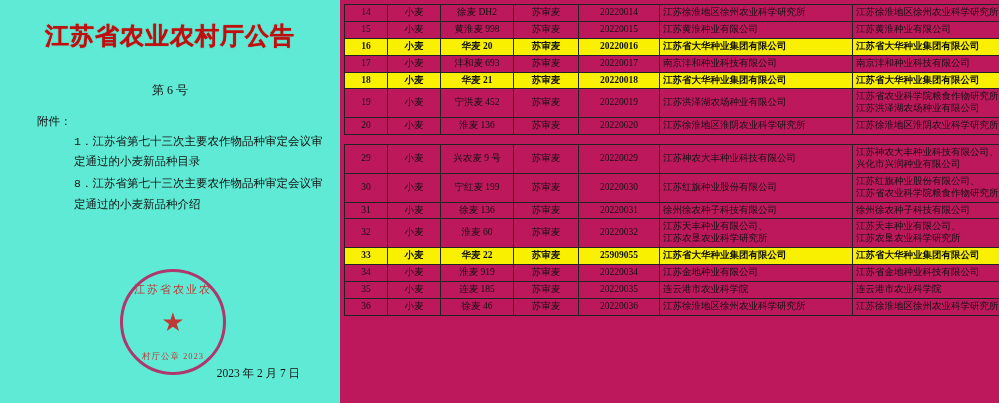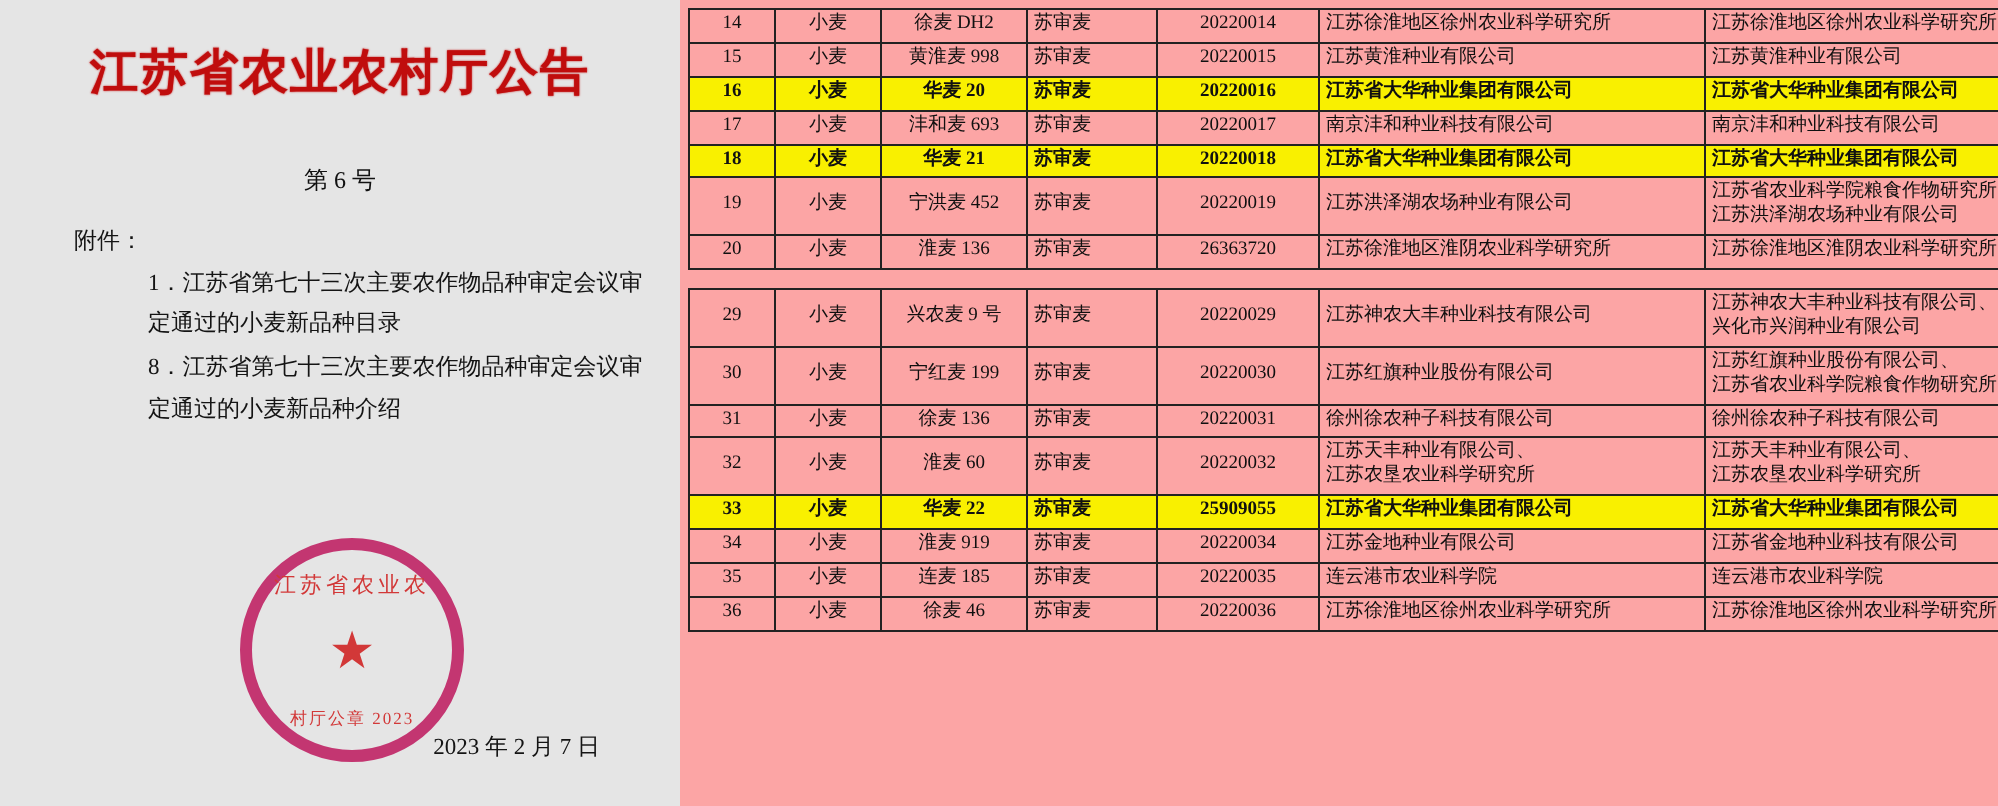--- a/index.html
+++ b/index.html
@@ -17,21 +17,21 @@
     position: relative;
     width: 999px;
     height: 403px;
     display: flex;
   }
   
   .left-panel {
     position: relative;
     width: 340px;
     height: 403px;
-    background: #e5e5e5;
+    background: #5eead4;
     padding: 6px 14px 0 14px;
     box-sizing: border-box;
   }
   .doc-title {
     color: #c00d0d;
     font-family: "Liberation Serif", serif;
     font-weight: bold;
     font-size: 24px;
     letter-spacing: 1px;
     text-align: center;
@@ -71,36 +71,37 @@
     line-height: 1.8;
     color: #141414;
     margin: 0;
     padding-left: 46px;
   }
   .attach-item {
     margin-bottom: 1px;
   }
   .attach-sub {
     padding-left: 14px;
+    font-family: Liberation Mono, monospace;
   }
   
   .seal-area {
     position: absolute;
     right: 40px;
     bottom: 18px;
     width: 190px;
     height: 118px;
   }
   .seal {
     position: absolute;
     left: 10px;
     top: 2px;
     width: 100px;
     height: 100px;
-    border: 6px solid #be185d;
+    border: 3px solid #be185d;
     border-radius: 50%;
     opacity: .85;
   }
   .seal-star {
     position: absolute;
     left: 50%;
     top: 50%;
     transform: translate(-50%, -50%);
     color: #cf1a1a;
     font-size: 26px;
@@ -134,21 +135,21 @@
     bottom: 4px;
     font-family: "Liberation Serif", serif;
     font-size: 11.5px;
     color: #141414;
   }
   
   .right-panel {
     position: relative;
     width: 659px;
     height: 403px;
-    background: #fca5a5;
+    background: #be185d;
     padding: 4px 20px 0 4px;
     box-sizing: border-box;
   }
   table.reg-table {
     width: 100%;
     border-collapse: collapse;
     table-layout: fixed;
     font-family: "Liberation Serif", serif;
     font-size: 9.5px;
     color: #101010;
@@ -159,21 +160,21 @@
   .reg-table td {
     border: 1px solid #222;
     padding: 2px 3px;
     vertical-align: middle;
     line-height: 1.25;
     word-break: break-all;
   }
   .c-no     { width: 36px;  text-align: center; }
   .c-crop   { width: 46px;  text-align: center; }
   .c-name   { width: 66px;  text-align: center; }
-  .c-cert   { width: 58px;  }
+  .c-cert   { width: 58px;  text-align: center; }
   .c-code   { width: 74px;  text-align: center; }
   .c-appl   { width: 186px; }
   .c-breed  { width: 186px; }
   tr.hl td {
     background: #f9f000;
     font-weight: bold;
   }
   tr.hl td.c-no,
   tr.hl td.c-crop,
   tr.hl td.c-name,
@@ -264,21 +265,21 @@
             <td class="c-code">20220019</td>
             <td class="c-appl">江苏洪泽湖农场种业有限公司</td>
             <td class="c-breed two-line">江苏省农业科学院粮食作物研究所、
 江苏洪泽湖农场种业有限公司</td>
           </tr>
           <tr>
             <td class="c-no">20</td>
             <td class="c-crop">小麦</td>
             <td class="c-name">淮麦 136</td>
             <td class="c-cert">苏审麦</td>
-            <td class="c-code">26363720</td>
+            <td class="c-code">20220020</td>
             <td class="c-appl">江苏徐淮地区淮阴农业科学研究所</td>
             <td class="c-breed">江苏徐淮地区淮阴农业科学研究所</td>
           </tr>
         </tbody>
     </table>
     <table class="reg-table">
       <tbody>
           <tr>
             <td class="c-no">29</td>
             <td class="c-crop">小麦</td>

